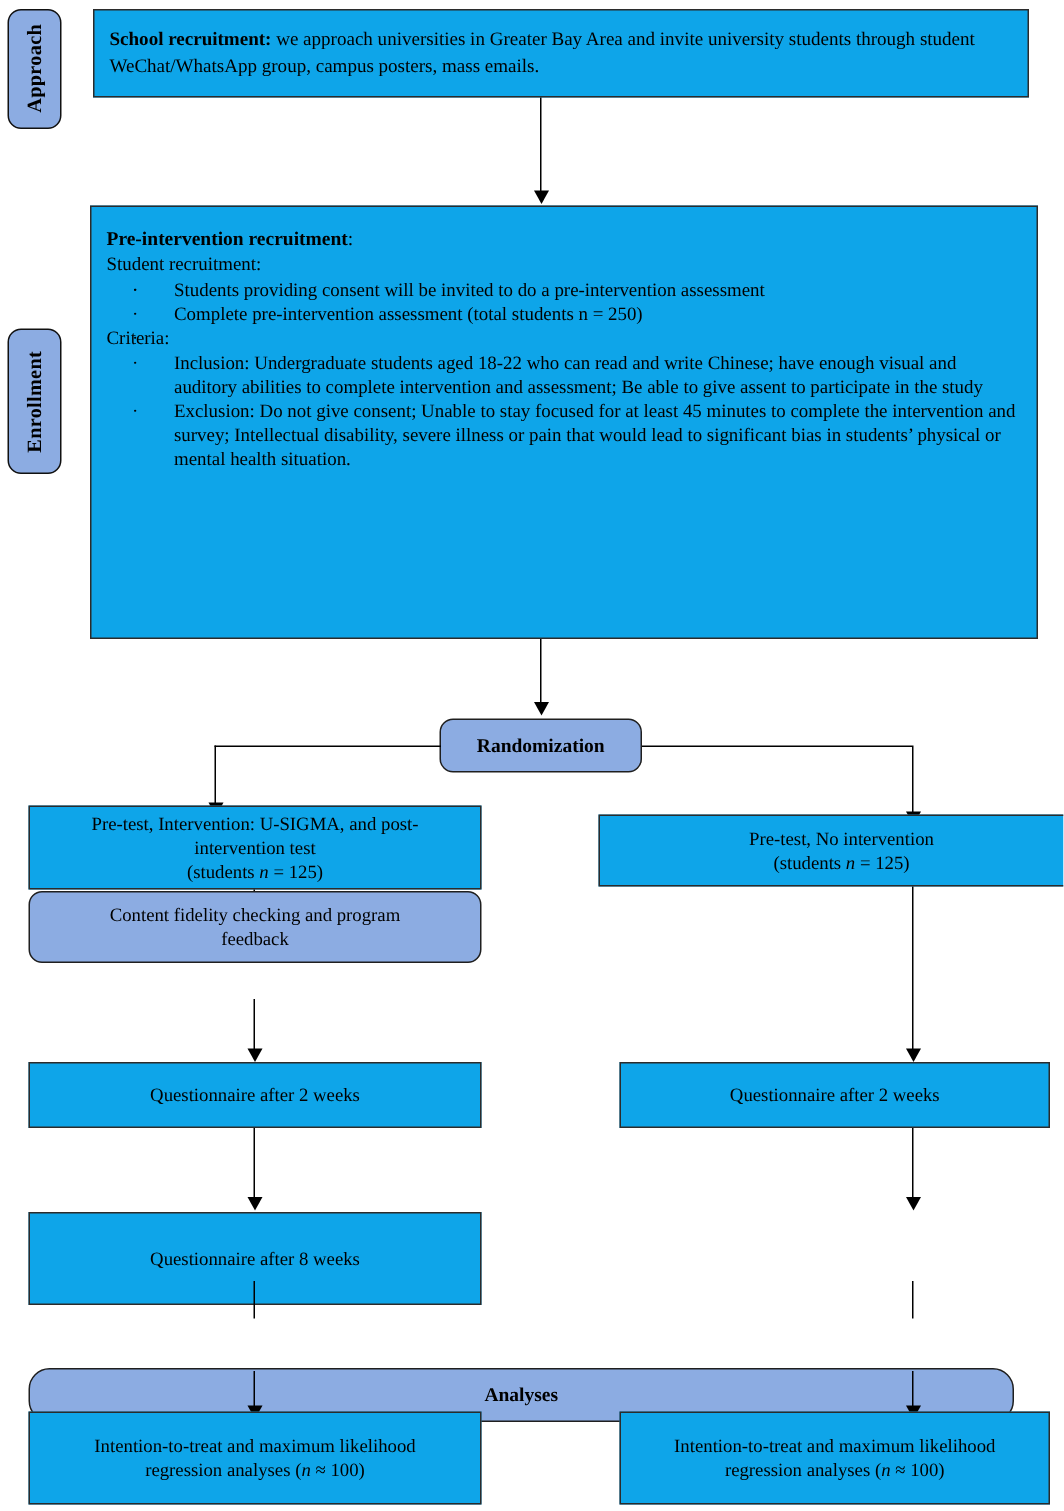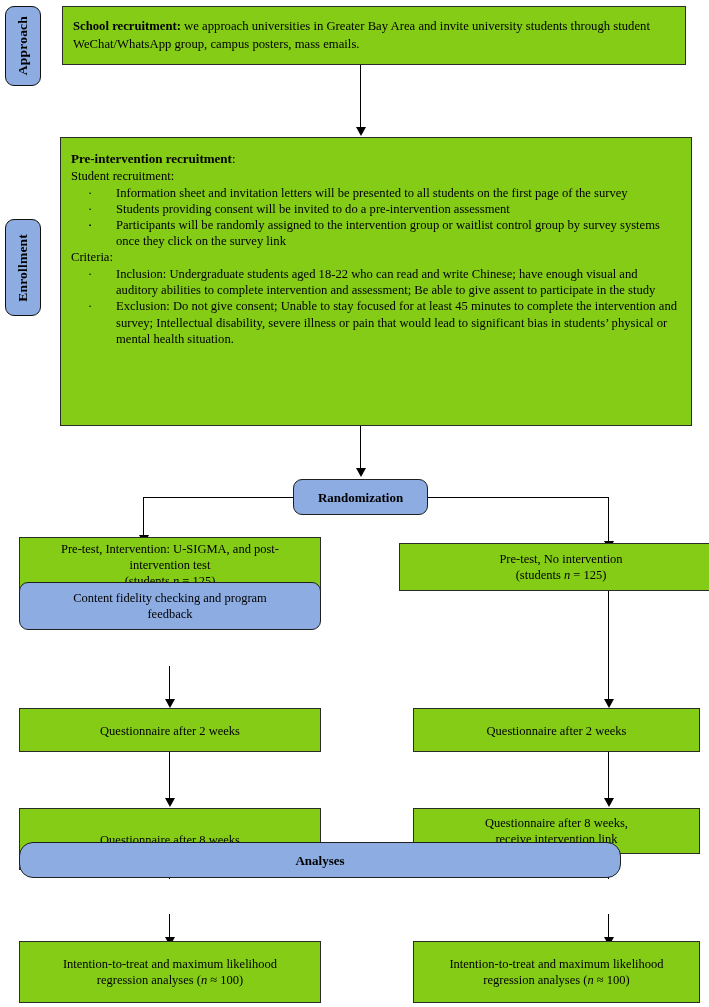--- a/index.html
+++ b/index.html
@@ -17,21 +17,21 @@
     height: 1007px;
     background: #ffffff;
     overflow: hidden;
   }
 
   
   .box {
     position: absolute;
     box-sizing: border-box;
     border: 1.3px solid #2b2b2b;
-    background: #84cc16;
+    background: #0ea5e9;
     display: flex;
     align-items: center;
     justify-content: center;
     text-align: center;
     line-height: 1.28;
   }
   .box .inner { width: 100%; padding: 0 16px; box-sizing: border-box; }
 
   .blue {
     background: #8CACE2;
@@ -141,32 +141,31 @@
 
       <div class="para" style="position:static; font-size:13px; font-weight:bold; margin-bottom:1px;">
         <span>Pre-intervention recruitment</span><span style="font-weight:normal;">:</span>
       </div>
 
       <div class="para t126" style="position:static;">Student recruitment:</div>
 
       <div class="bul-list">
         <div class="bul-li t126">
           <span class="dot">·</span>
-          <span>Information sheet and invitation letters will be presented to all students on the first page of the survey</span>
         </div>
         <div class="bul-li t126">
           <span class="dot">·</span>
           <span>Students providing consent will be invited to do a pre-intervention assessment</span>
         </div>
         <div class="bul-li t126">
           <span class="dot">·</span>
-        </div>
-        <div class="bul-li t126">
-          <span class="dot">·</span>
-          <span>Participants will be randomly assigned to the intervention group or waitlist control group by survey systems once they click on the survey link</span>
+          <span>Complete pre-intervention assessment (total students n = 250)</span>
+        </div>
+        <div class="bul-li t126">
+          <span class="dot">·</span>
         </div>
       </div>
 
       <div class="para t126 sublabel" style="position:static;">Criteria:</div>
 
       <div class="bul-list">
         <div class="bul-li t126">
           <span class="dot">·</span>
           <span>Inclusion: Undergraduate students aged 18-22 who can read and write Chinese; have enough visual and auditory abilities to complete intervention and assessment; Be able to give assent to participate in the study</span>
         </div>
@@ -200,21 +199,21 @@
   <div class="box" style="left:19px; top:537px; width:302px; height:56px;">
     <div class="inner">
       <div class="t125">Pre-test, Intervention: U-SIGMA, and post-</div>
       <div class="t125">intervention test</div>
       <div class="t125"><span>(students </span><span class="ital">n</span><span> = 125)</span></div>
     </div>
   </div>
 
   <div class="vline" style="left:169px; top:593px; height:26px;"></div>
 
-  <div class="box blue" style="left:19px; top:582px; width:302px; height:48px;">
+  <div class="box blue" style="left:19px; top:594px; width:302px; height:48px;">
     <div class="inner">
       <div class="t125">Content fidelity checking and program</div>
       <div class="t125">feedback</div>
     </div>
   </div>
 
   <div class="vline" style="left:169px; top:666px; height:34px;"></div>
   <div class="arrowhead" style="left:164.5px; top:699px;"></div>
 
   <div class="box" style="left:19px; top:708px; width:302px; height:44px;">
@@ -246,30 +245,24 @@
 
   <div class="box" style="left:413px; top:708px; width:287px; height:44px;">
     <div class="inner">
       <span class="t125">Questionnaire after 2 weeks</span>
     </div>
   </div>
 
   <div class="vline" style="left:608px; top:752px; height:47px;"></div>
   <div class="arrowhead" style="left:603.5px; top:798px;"></div>
 
-  <div class="box" style="left:413px; top:808px; width:287px; height:46px;">
-    <div class="inner">
-      <div class="t125">Questionnaire after 8 weeks,</div>
-      <div class="t125">receive intervention link</div>
-    </div>
-  </div>
 
   <div class="vline" style="left:608px; top:854px; height:25px;"></div>
 
-  <div class="box blue blue-pill" style="left:19px; top:842px; width:602px; height:36px;">
+  <div class="box blue blue-pill" style="left:19px; top:912px; width:657px; height:36px;">
     <div class="inner">
       <span class="bold t13">Analyses</span>
     </div>
   </div>
 
   <div class="vline" style="left:169px; top:914px; height:24px;"></div>
   <div class="arrowhead" style="left:164.5px; top:937px;"></div>
 
   <div class="vline" style="left:608px; top:914px; height:24px;"></div>
   <div class="arrowhead" style="left:603.5px; top:937px;"></div>

